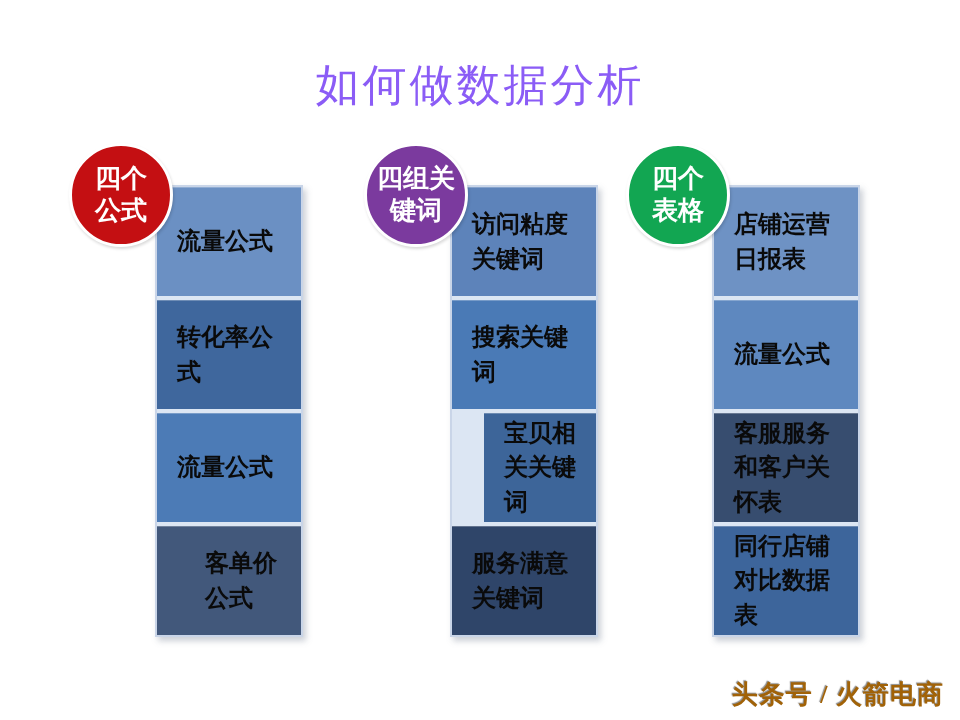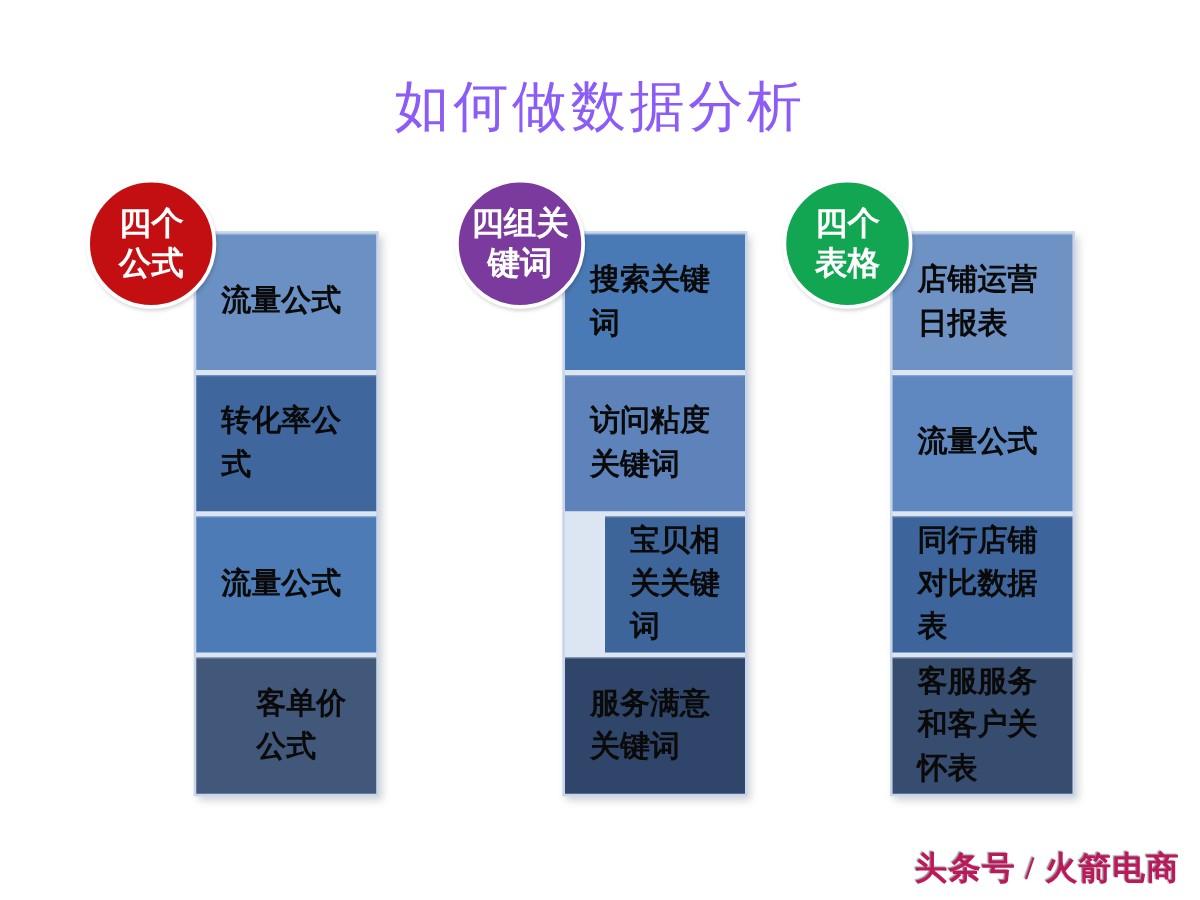--- a/index.html
+++ b/index.html
@@ -76,21 +76,21 @@
   }
   .badge-line { display: block; }
   .watermark {
     position: absolute;
     right: 16px;
     bottom: 8px;
     font-family: "Liberation Serif", serif;
     font-weight: bold;
     font-size: 26px;
     letter-spacing: 1px;
-    color: #be185d;
+    color: #a16207;
     text-shadow: -1px -1px 1px #8d8d8d, 1px 1px 1px #ffffff;
   }
 </style>
 </head>
 <body>
 
 <div class="slide">
 
   <div class="title">如何做数据分析</div>
 
@@ -118,25 +118,25 @@
   </div>
 
   <div class="column" style="left:450px;">
     <div class="badge" style="background-color: rgb(123, 58, 158);">
       <div class="badge-label">
         <span class="badge-line">四组关</span>
         <span class="badge-line">键词</span>
       </div>
     </div>
     <div class="stack">
+      <div class="box" style="background-color: rgb(93, 131, 186);">
+        <span class="box-label">访问粘度关键词</span>
+      </div>
       <div class="box" style="background-color: rgb(74, 122, 182);">
         <span class="box-label">搜索关键词</span>
-      </div>
-      <div class="box" style="background-color: rgb(93, 131, 186);">
-        <span class="box-label">访问粘度关键词</span>
       </div>
       <div class="box" style="background-color: rgb(61, 101, 153); margin-left: 32px;">
         <span class="box-label">宝贝相关关键词</span>
       </div>
       <div class="box" style="background-color: rgb(47, 69, 105);">
         <span class="box-label">服务满意关键词</span>
       </div>
     </div>
   </div>
 
@@ -147,24 +147,24 @@
         <span class="badge-line">表格</span>
       </div>
     </div>
     <div class="stack">
       <div class="box" style="background-color: rgb(110, 146, 196);">
         <span class="box-label">店铺运营日报表</span>
       </div>
       <div class="box" style="background-color: rgb(94, 136, 191);">
         <span class="box-label">流量公式</span>
       </div>
+      <div class="box" style="background-color: rgb(55, 77, 111);">
+        <span class="box-label">客服服务和客户关怀表</span>
+      </div>
       <div class="box" style="background-color: rgb(61, 101, 155);">
         <span class="box-label">同行店铺对比数据表</span>
-      </div>
-      <div class="box" style="background-color: rgb(55, 77, 111);">
-        <span class="box-label">客服服务和客户关怀表</span>
       </div>
     </div>
   </div>
 
   <div class="watermark">头条号 / 火箭电商</div>
 
 </div>
 
 </body></html>

